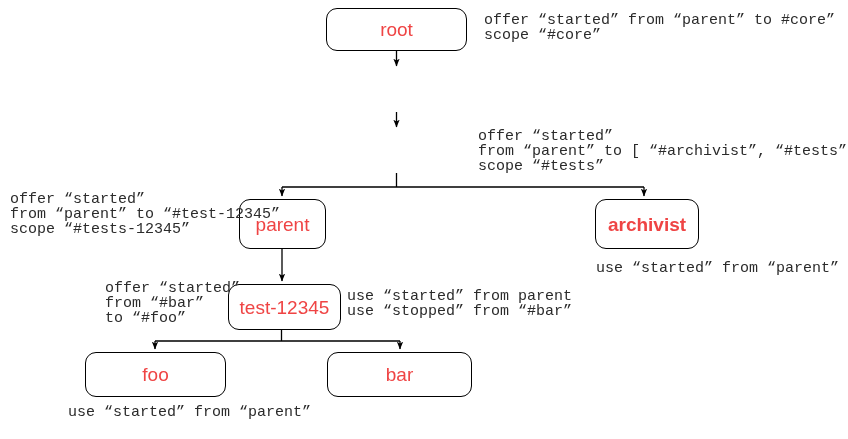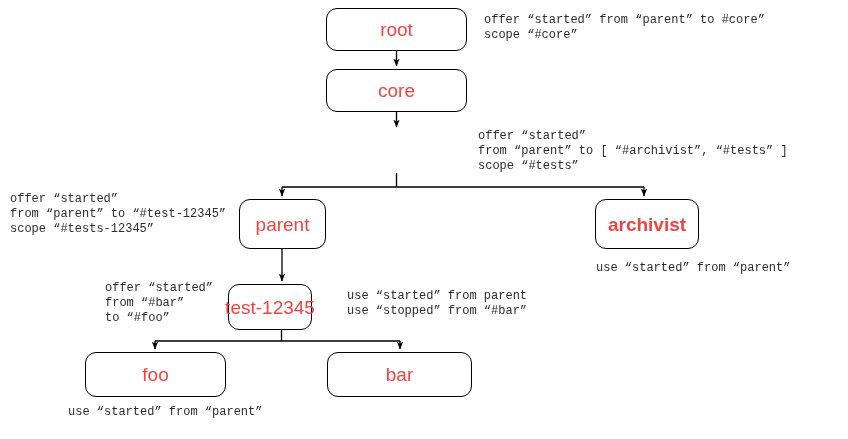--- a/index.html
+++ b/index.html
@@ -36,21 +36,21 @@
   .node-label {
     font-family: "Liberation Sans", sans-serif;
     font-size: 19px;
     color: #ef4444;
     line-height: 1;
     white-space: nowrap;
   }
   .annotation {
     position: absolute;
     font-family: "Liberation Mono", monospace;
-    font-size: 12px;
+    font-size: 15px;
     line-height: 15px;
     color: #2b2b2b;
     white-space: pre;
   }
 </style>
 </head>
 <body>
 
 <div id="diagram-canvas">
 
@@ -77,34 +77,31 @@
 
     <path d="M155,341 L155,349" stroke="#000000" stroke-width="1.3" fill="none" marker-end="url(#arrowhead)"></path>
 
     <path d="M400,341 L400,349" stroke="#000000" stroke-width="1.3" fill="none" marker-end="url(#arrowhead)"></path>
   </svg>
 
   <div class="node" style="left:326px; top:8px; width:141px; height:43px;">
     <span class="node-label">root</span>
   </div>
 
-  <div class="node" style="left:326px; top:69px; width:141px; height:43px;">
-    <span class="node-label">core</span>
-  </div>
 
 
   <div class="node" style="left:239px; top:199px; width:87px; height:50px;">
     <span class="node-label">parent</span>
   </div>
 
   <div class="node" style="left:595px; top:199px; width:104px; height:50px;font-weight:bold;">
     <span class="node-label">archivist</span>
   </div>
 
-  <div class="node" style="left:228px; top:284px; width:84px; height:46px;">
+  <div class="node" style="left:228px; top:284px; width:113px; height:46px;">
     <span class="node-label">test-12345</span>
   </div>
 
   <div class="node" style="left:85px; top:352px; width:141px; height:45px;">
     <span class="node-label">foo</span>
   </div>
 
   <div class="node" style="left:327px; top:352px; width:145px; height:45px;">
     <span class="node-label">bar</span>
   </div>

